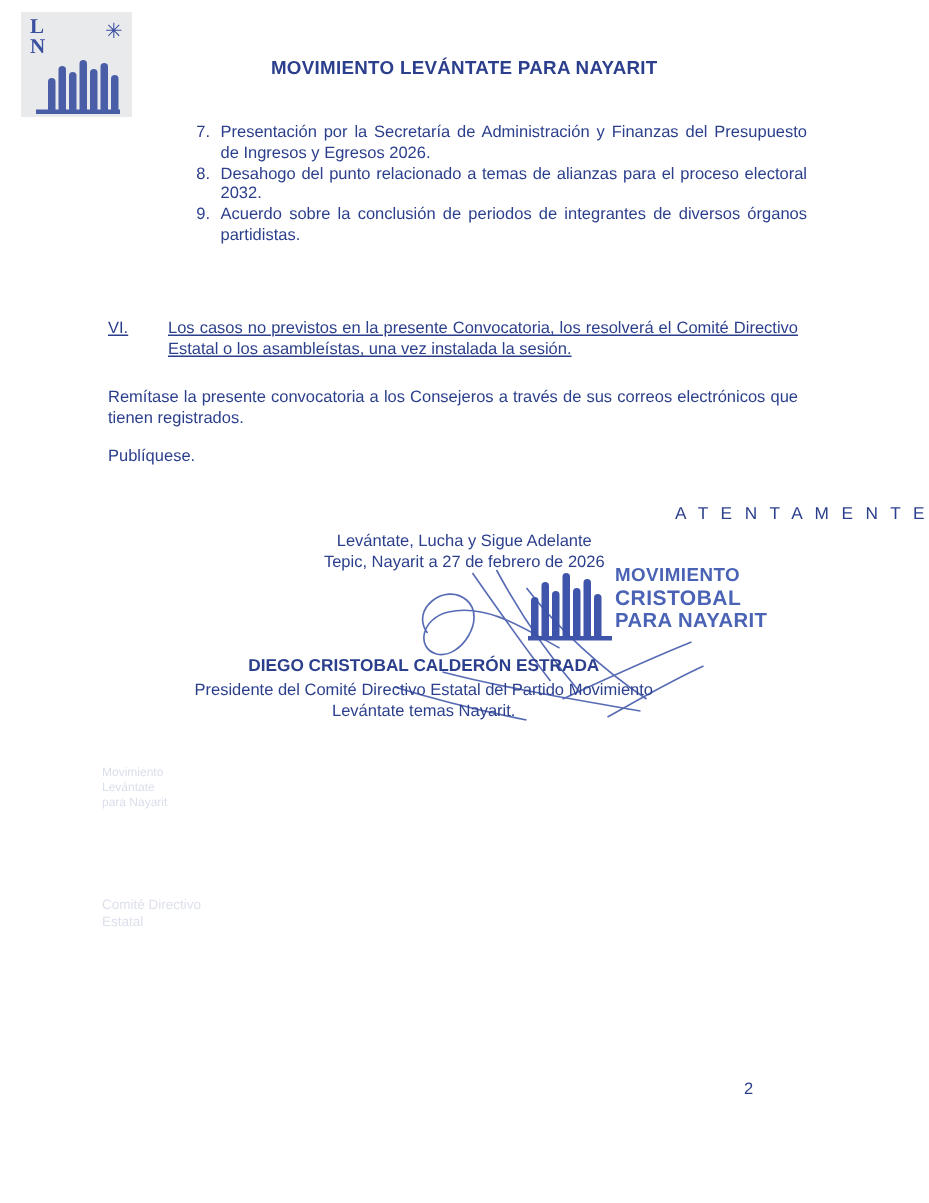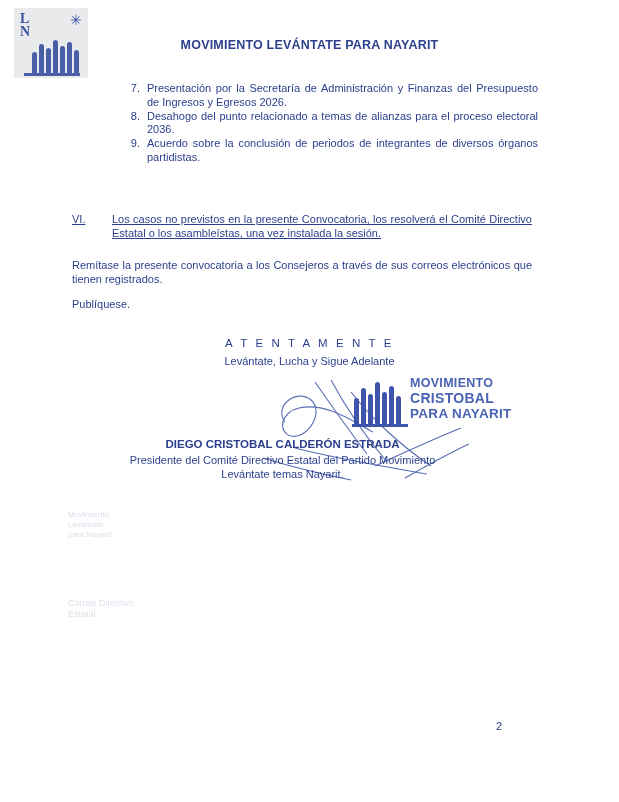--- a/index.html
+++ b/index.html
@@ -148,20 +148,21 @@
     top: 336px;
     width: 619px;
     text-align: center;
     font-size: 11px;
     line-height: 14.5px;
   }
   .atentamente {
     letter-spacing: 2.6px;
     font-size: 11.5px;
     margin-bottom: 3px;
+    text-align: right;
   }
 
   
   .emblem {
     position: absolute;
     left: 352px;
     top: 372px;
     width: 160px;
     height: 62px;
   }
@@ -278,39 +279,40 @@
 
   <div class="doc-title">MOVIMIENTO LEVÁNTATE PARA NAYARIT</div>
 
   <div class="num-list">
     <div class="num-item">
       <div class="num">7.</div>
       <div class="txt">Presentación por la Secretaría de Administración y Finanzas del Presupuesto de Ingresos y Egresos 2026.</div>
     </div>
     <div class="num-item">
       <div class="num">8.</div>
-      <div class="txt">Desahogo del punto relacionado a temas de alianzas para el proceso electoral 2036.</div>
+      <div class="txt">Desahogo del punto relacionado a temas de alianzas para el proceso electoral 2032.</div>
     </div>
     <div class="num-item">
       <div class="num">9.</div>
       <div class="txt">Acuerdo sobre la conclusión de periodos de integrantes de diversos órganos partidistas.</div>
     </div>
   </div>
 
   <div class="roman-block">
     <div class="rn">VI.</div>
     <div class="rtxt">Los casos no previstos en la presente Convocatoria, los resolverá el Comité Directivo Estatal o los asambleístas, una vez instalada la sesión.</div>
   </div>
 
   <div class="para para-publiquese">Publíquese.</div>
   <div class="para para-remitase">Remítase la presente convocatoria a los Consejeros a través de sus correos electrónicos que tienen registrados.</div>
 
   <div class="closing">
     <div class="atentamente">A T E N T A M E N T E</div>
     <div>Levántate, Lucha y Sigue Adelante</div>
+    <div>Tepic, Nayarit a 27 de febrero de 2026</div>
   </div>
 
   <div class="emblem">
     <div class="emblem-figs">
       <span style="left:2px;  height:26px;"></span>
       <span style="left:9px;  height:36px;"></span>
       <span style="left:16px; height:30px;"></span>
       <span style="left:23px; height:42px;"></span>
       <span style="left:30px; height:32px;"></span>
       <span style="left:37px; height:38px;"></span>

